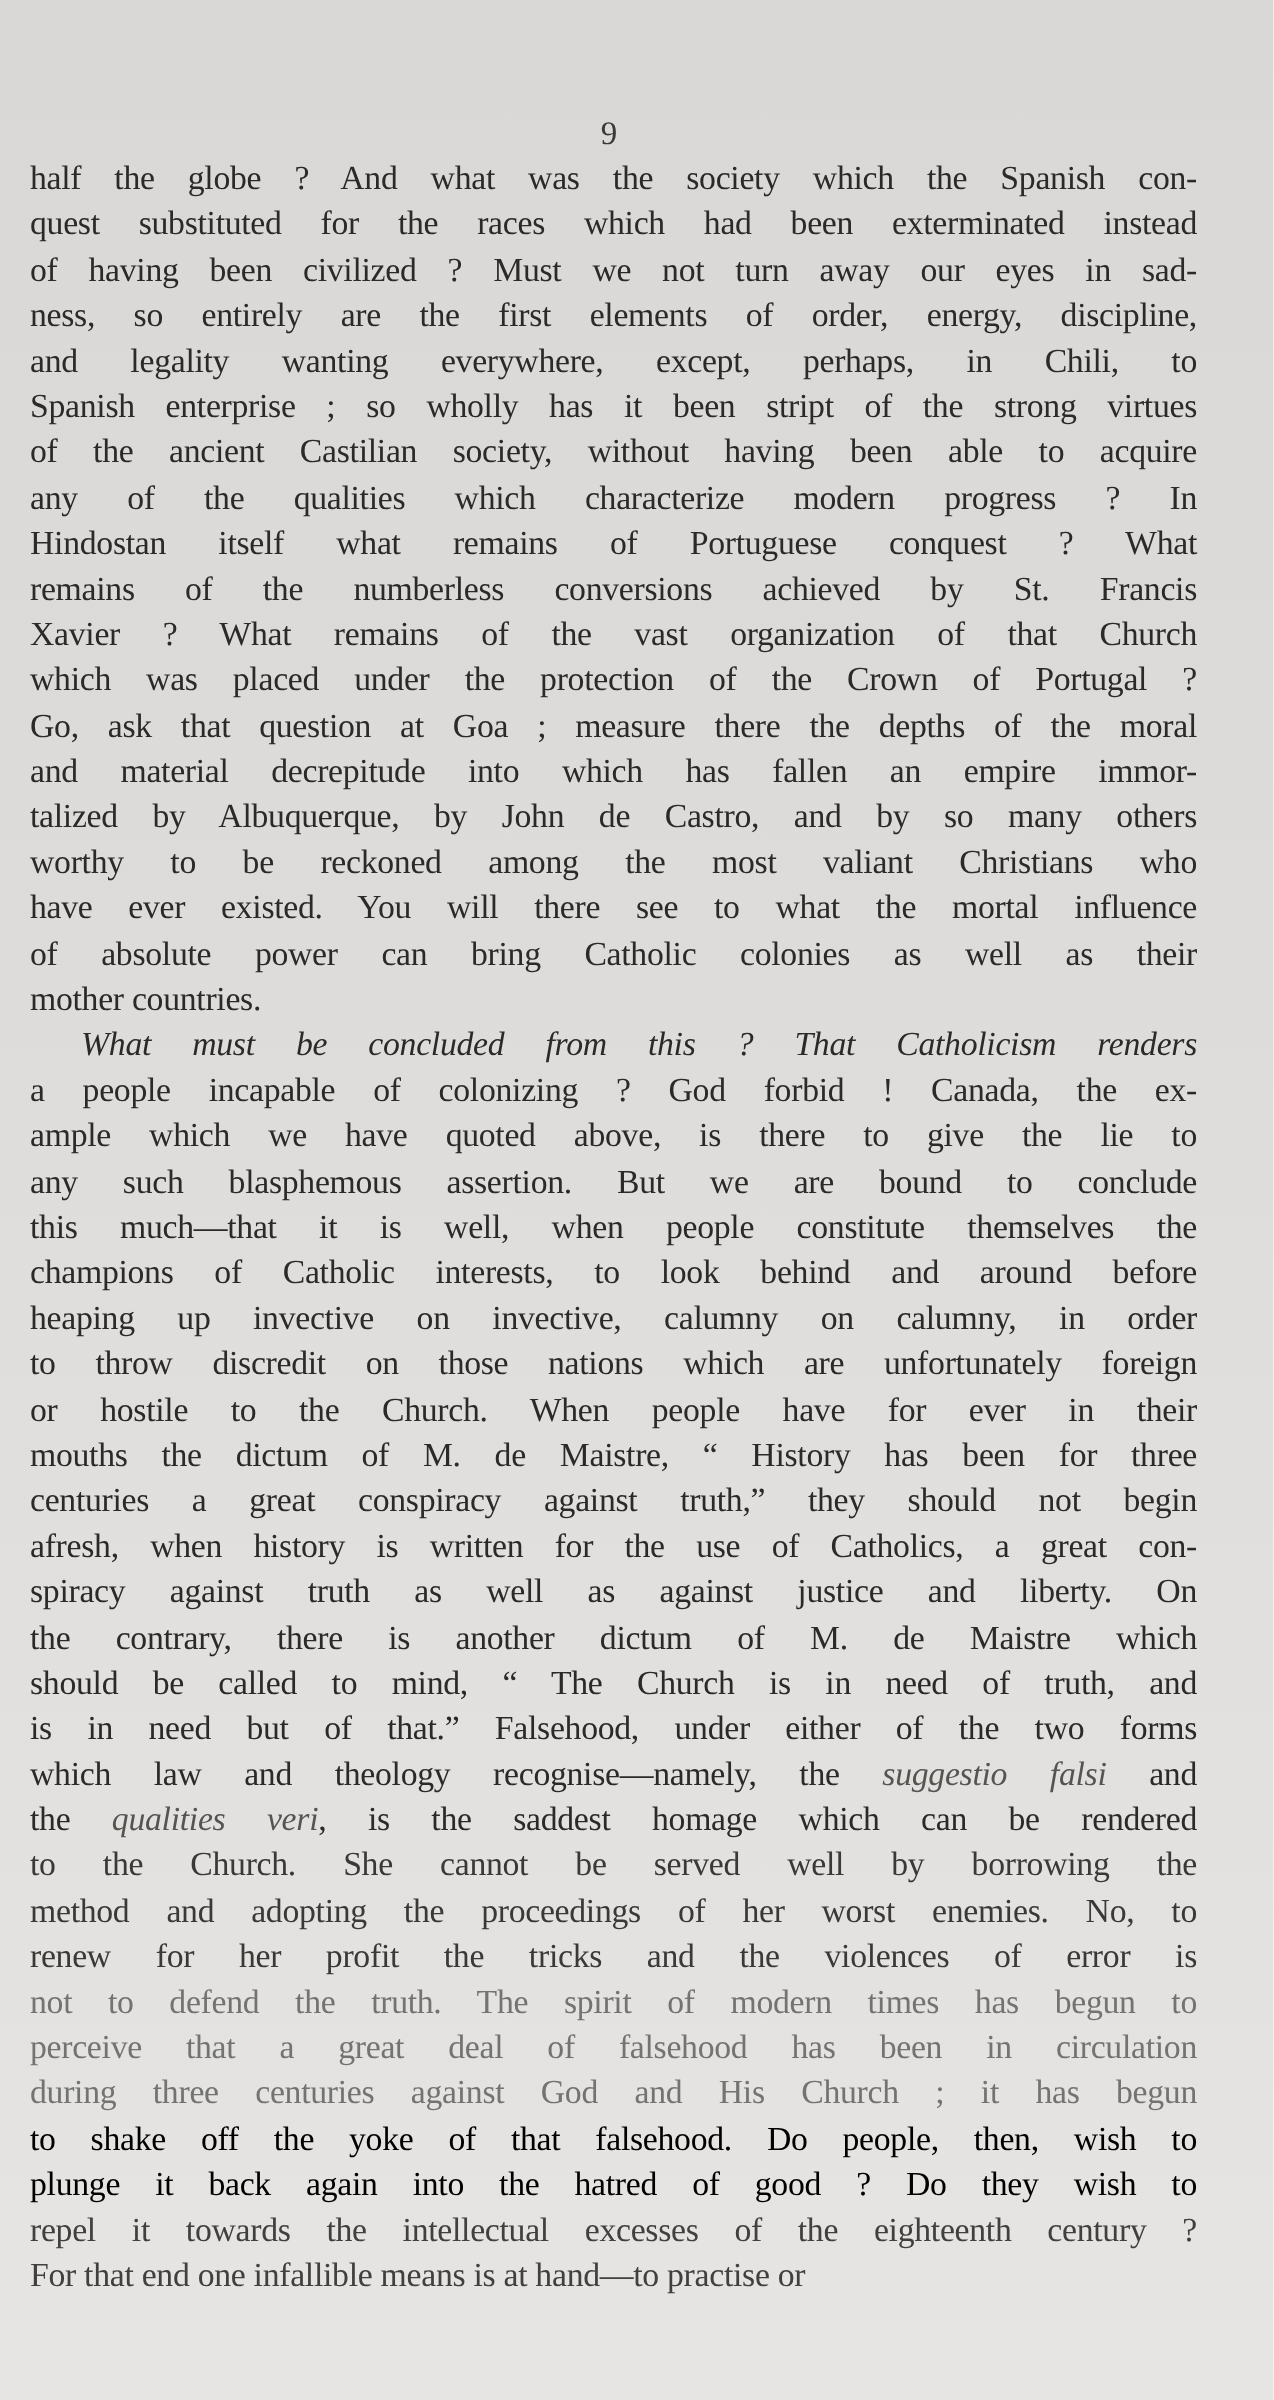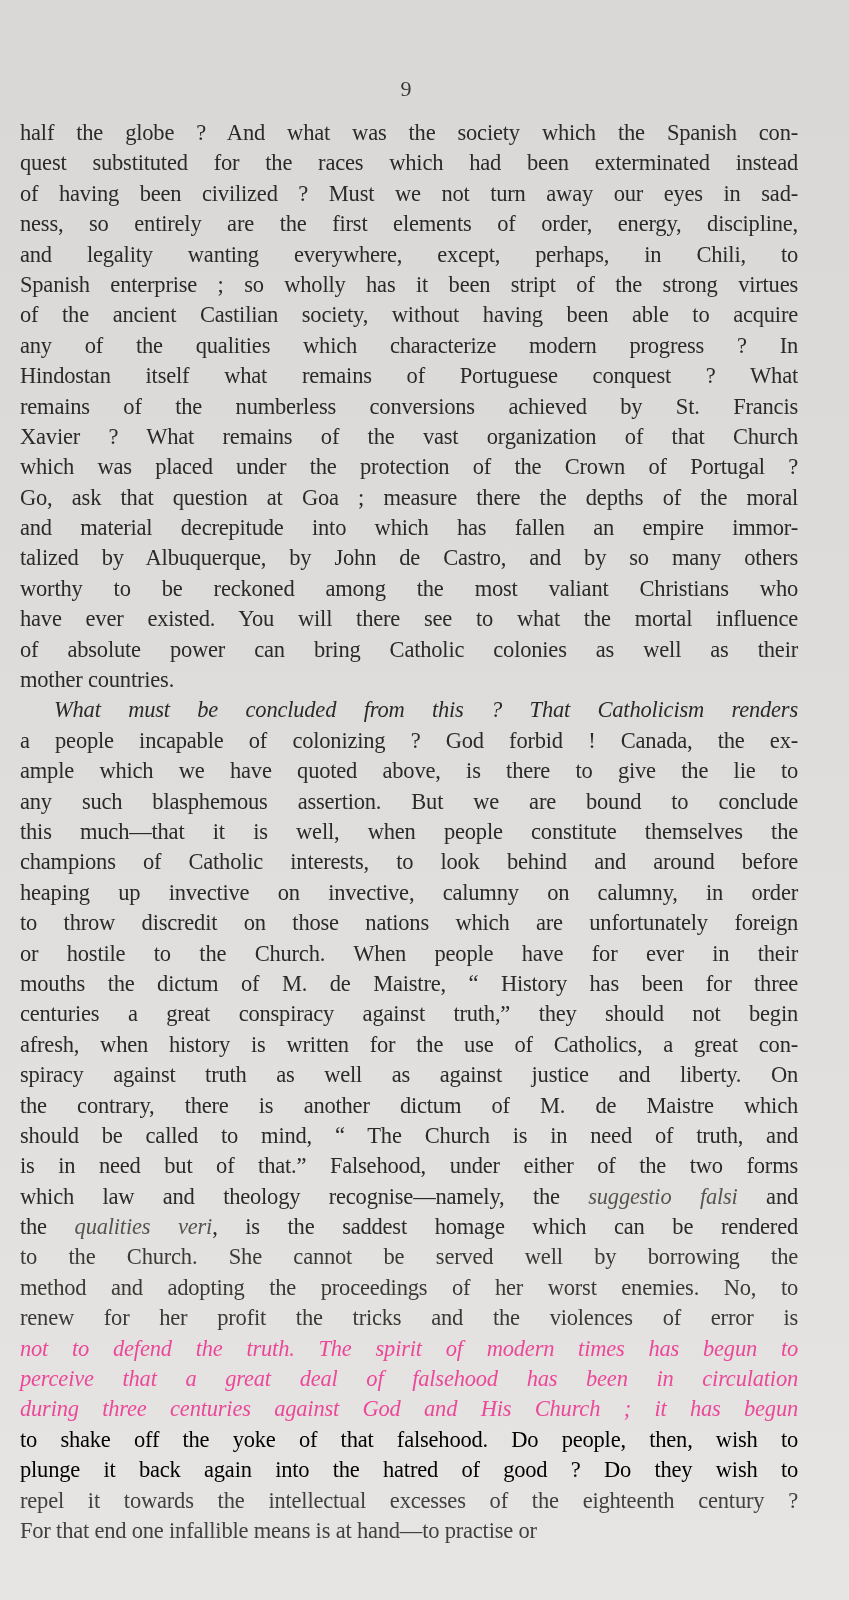--- a/index.html
+++ b/index.html
@@ -27,21 +27,21 @@
       top: 76px;
       left: 0;
       width: 812px;
       text-align: center;
       font-size: 22px;
       color: #3a3937;
     }
     .text-block {
       position: absolute;
       left: 20px;
-      top: 118px;
+      top: 104px;
       width: 778px;
     }
     .line {
       display: block;
       height: 30.4px;
       line-height: 30.4px;
       font-size: 22.5px;
       white-space: nowrap;
       text-align: justify;
       text-align-last: justify;
@@ -52,21 +52,21 @@
     }
     .line.indent {
       padding-left: 34px;
       font-style: italic;
     }
     .line em {
       font-style: italic;
       color: #555450;
     }
     .fade-1 { color: #3a3936; }
-    .fade-2 { color: #ec4899; font-style: italic; }
+    .fade-2 { color: #737373; }
     .fade-3 { color: #000000; }
     .fade-4 { color: #404040; }
   </style>
 </head>
 <body>
 
 <div class="page">
   <div class="page-number">9</div>
 
   <div class="text-block">

